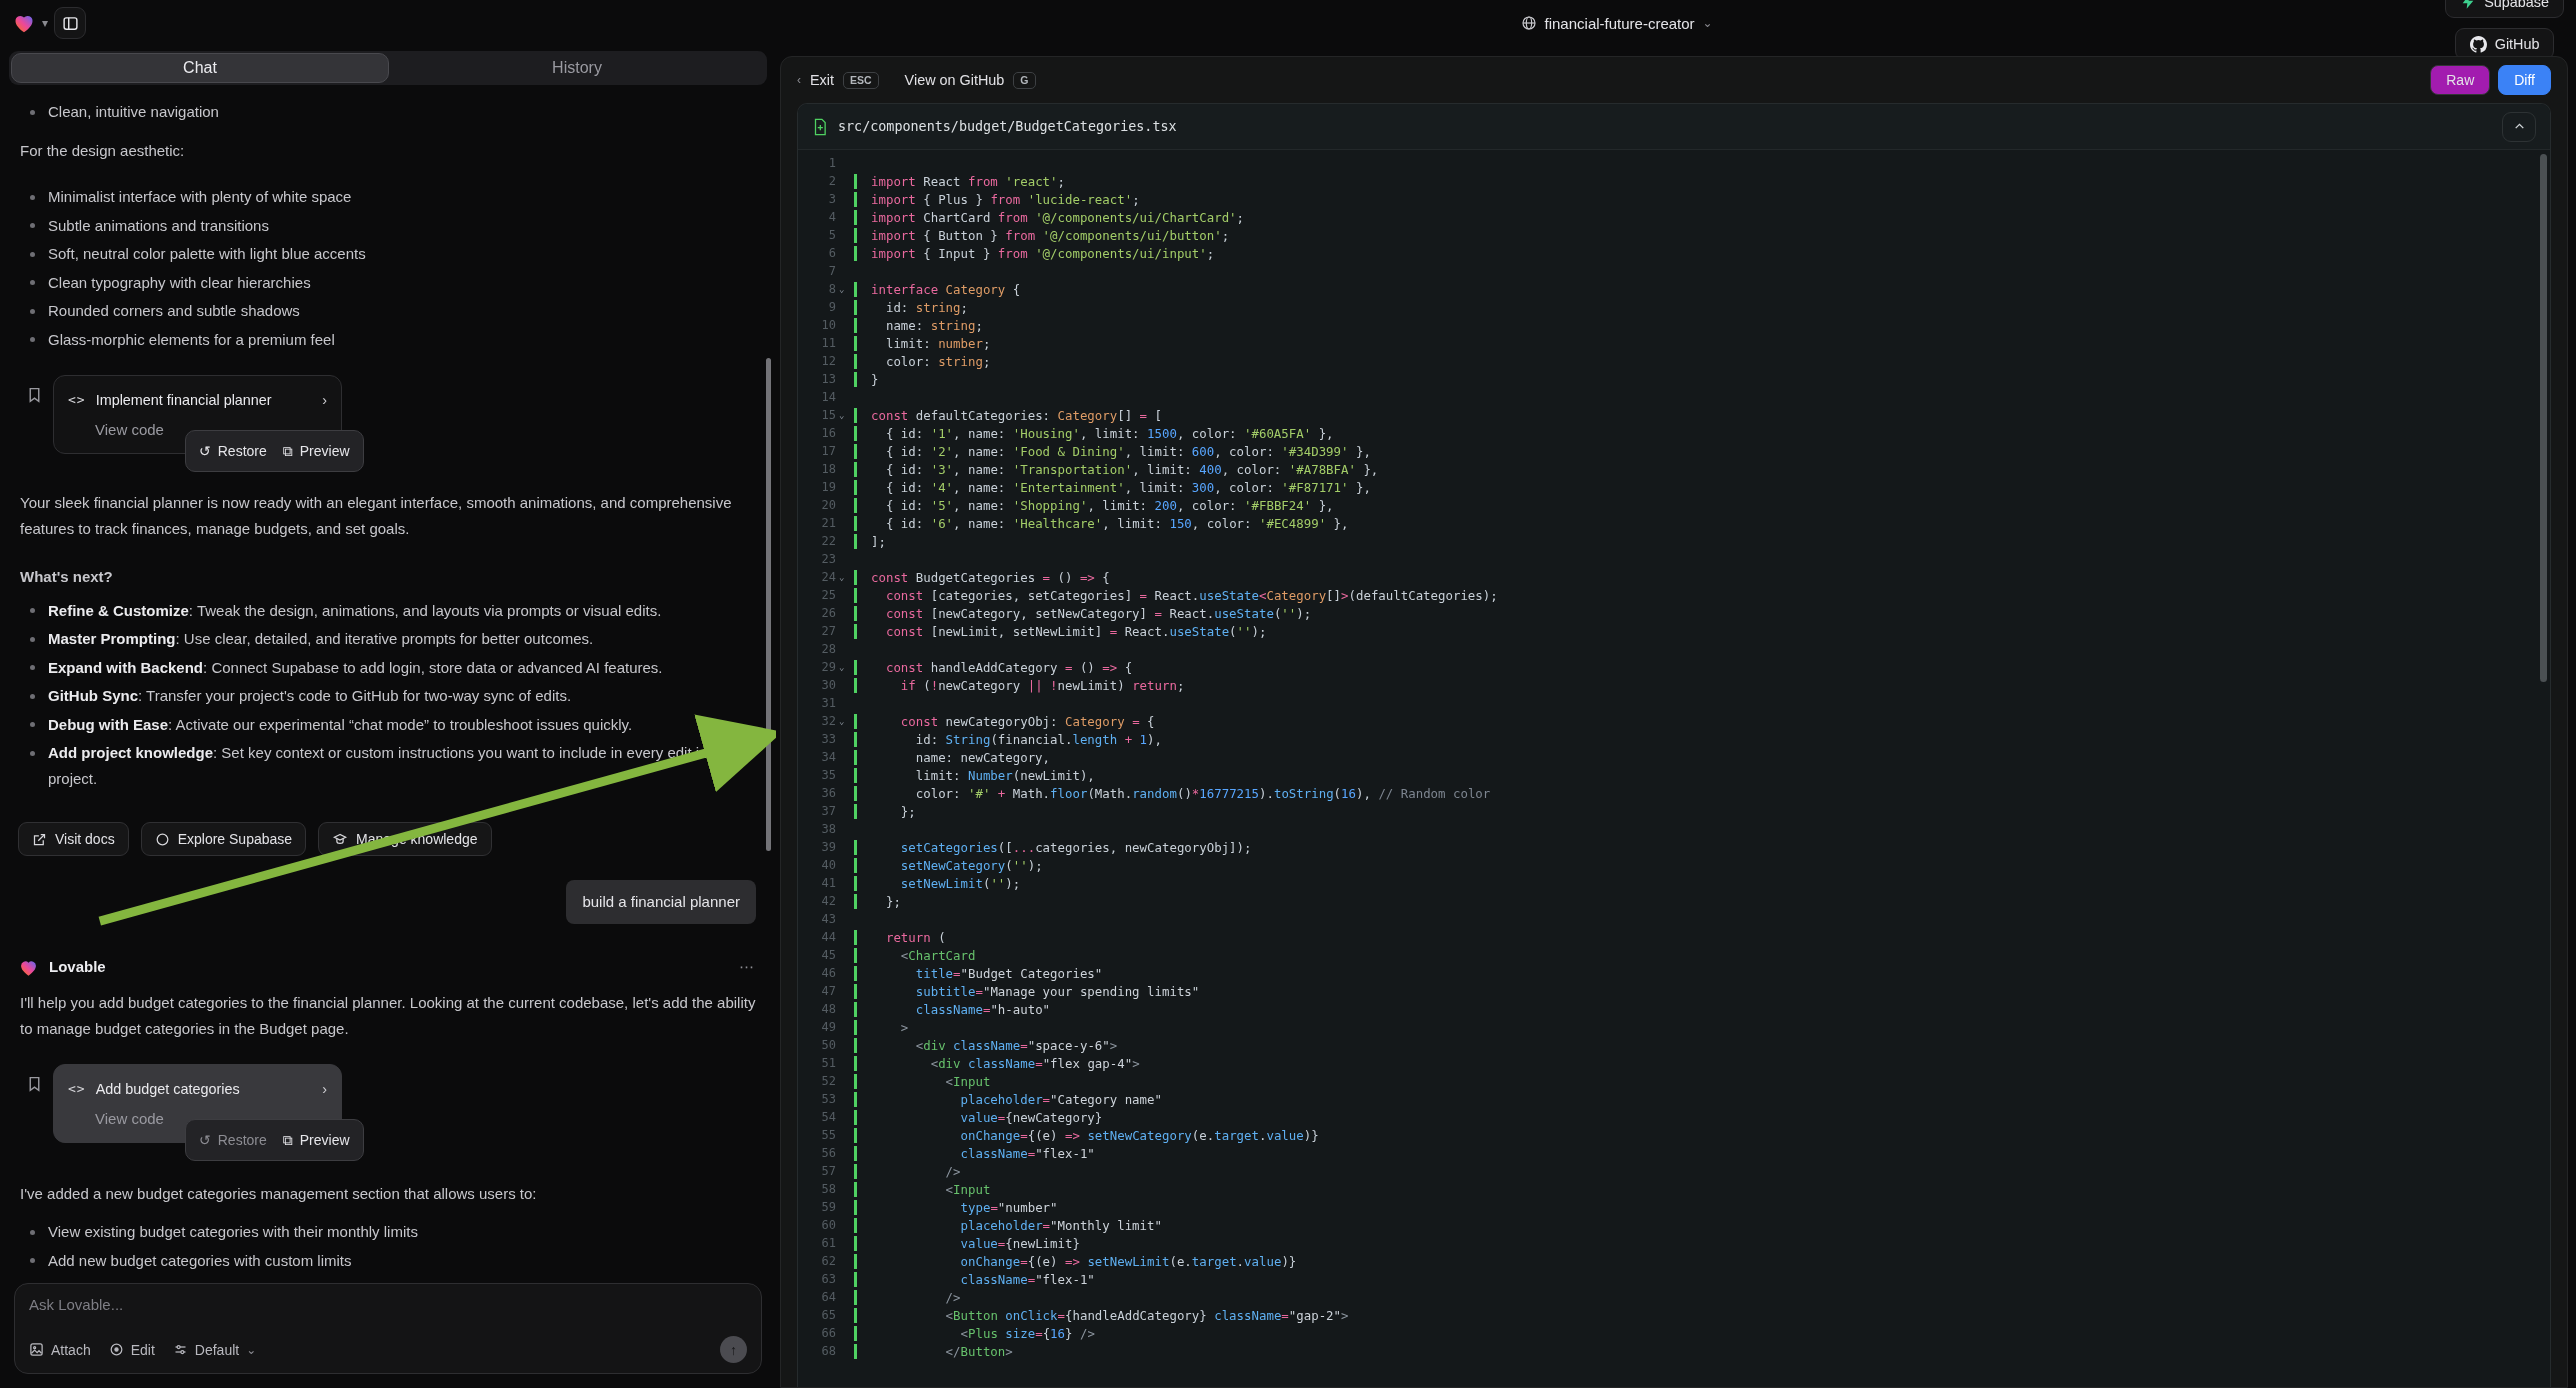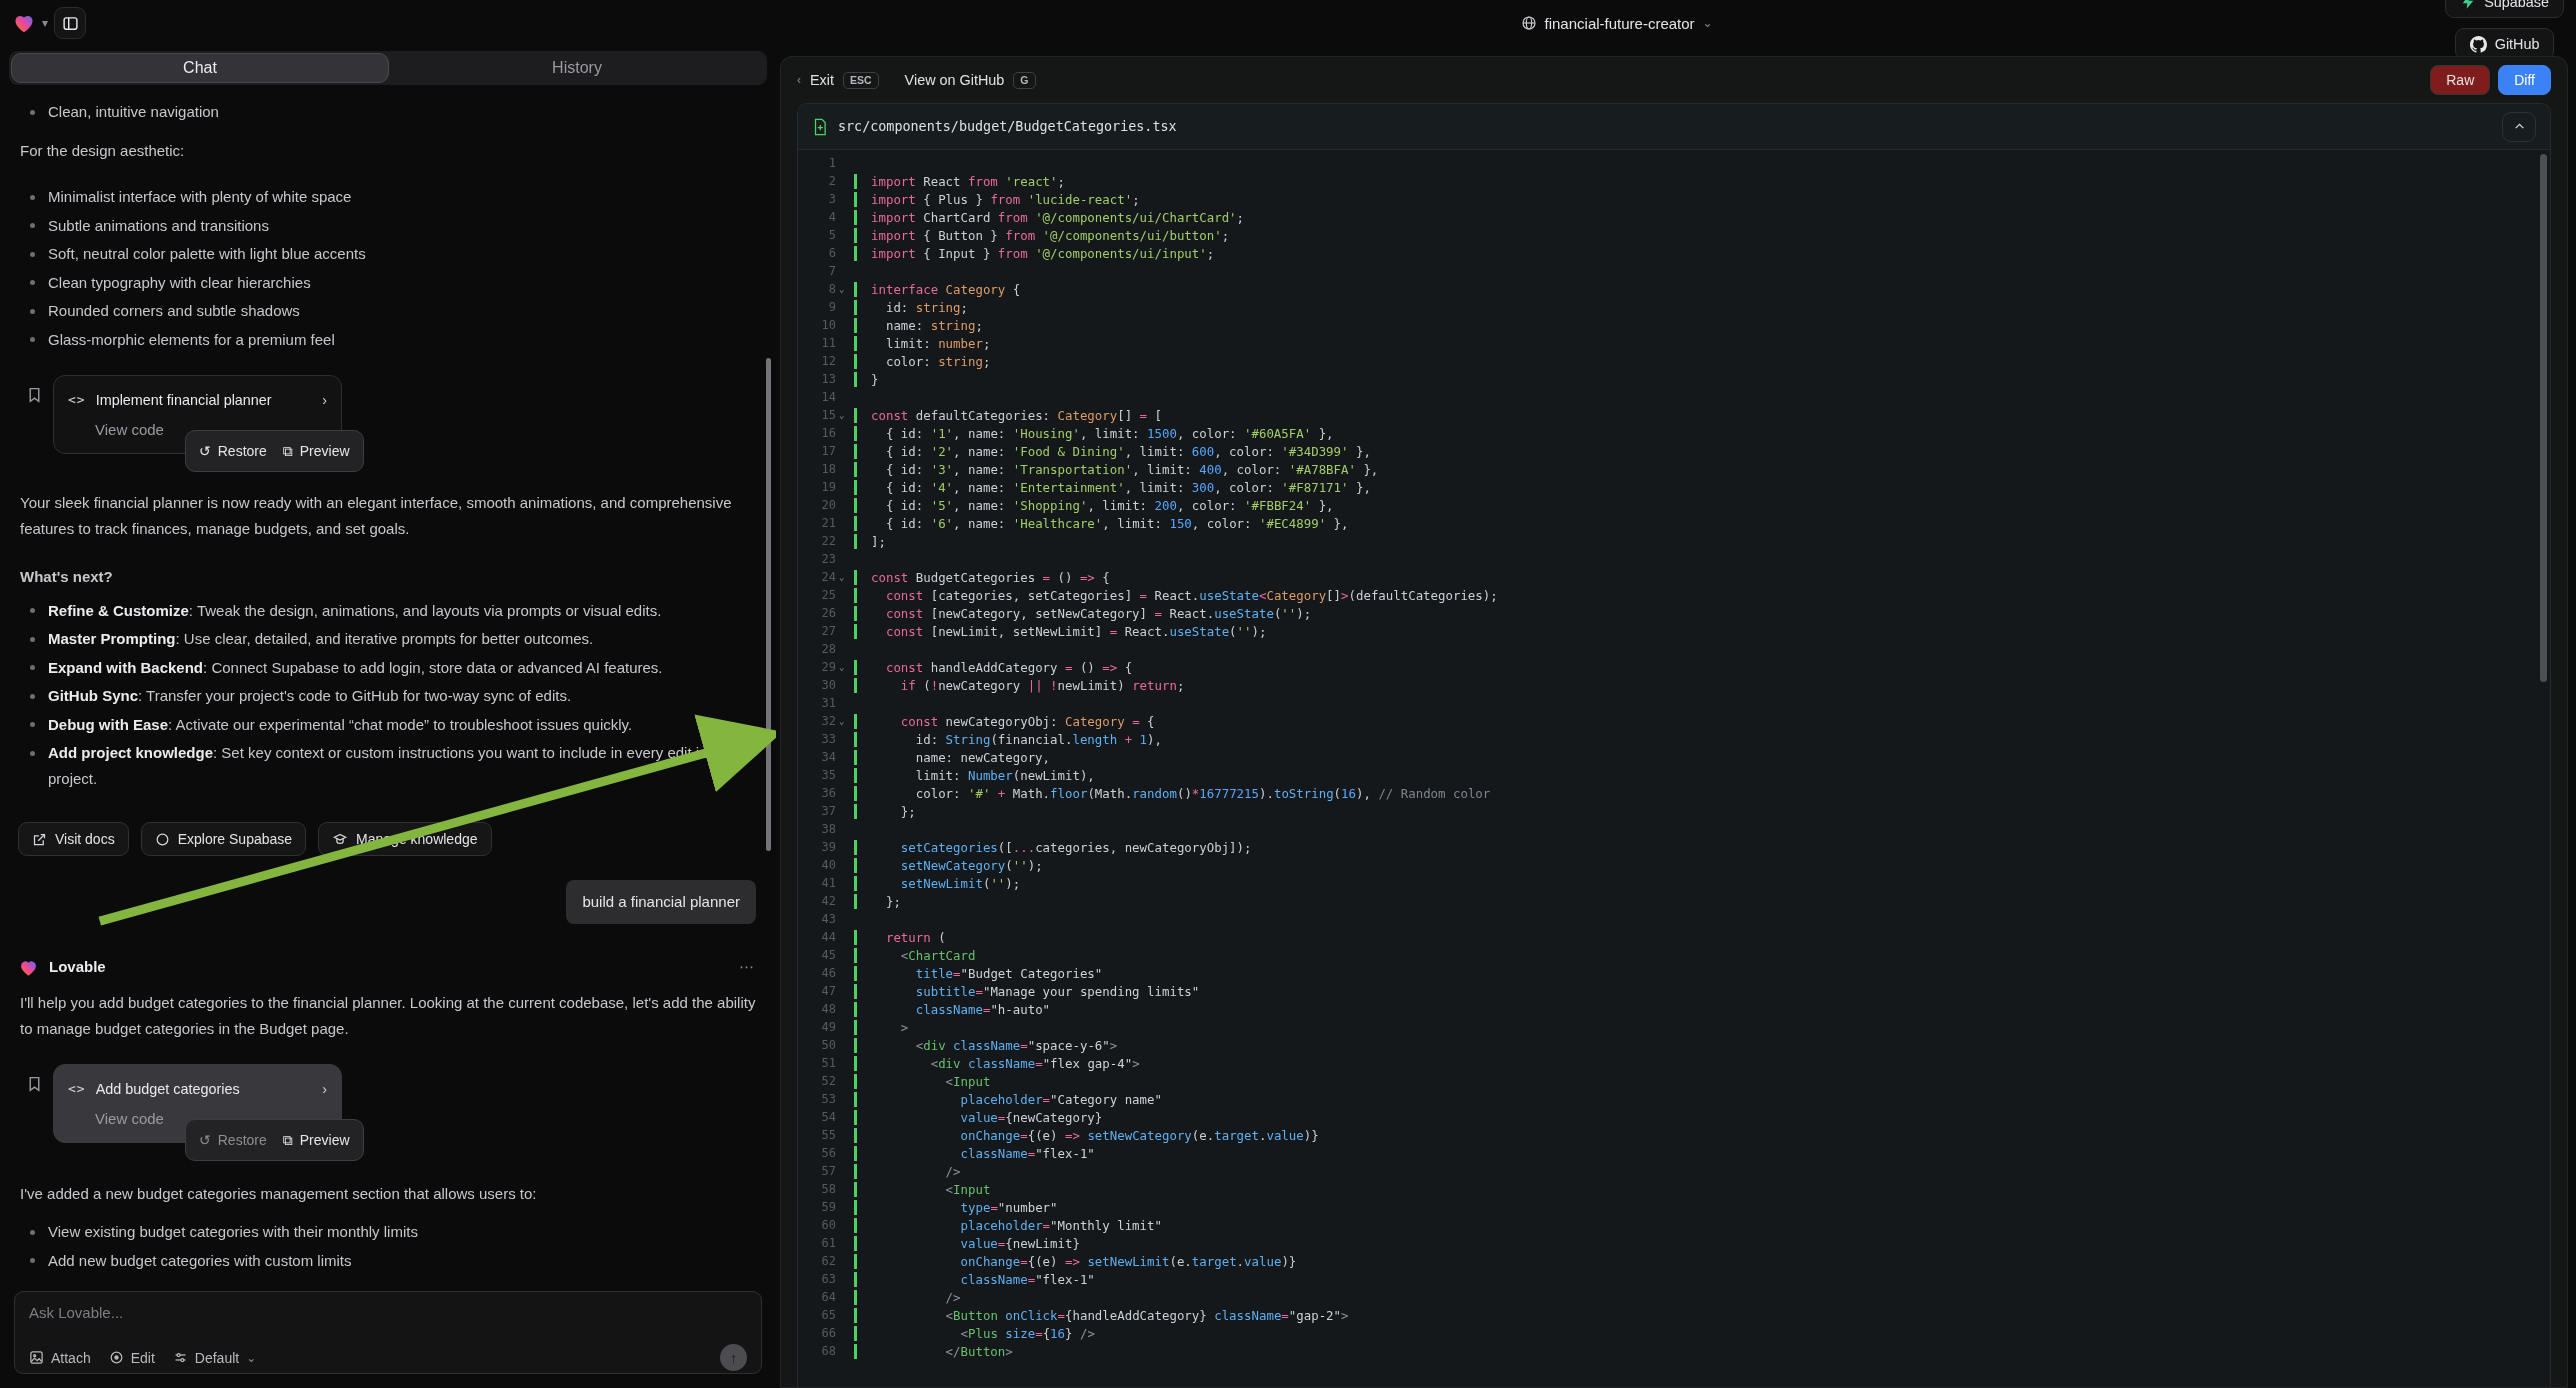--- a/index.html
+++ b/index.html
@@ -55,40 +55,40 @@
   .qa-btn { height:34px; display:flex; align-items:center; gap:8px; padding:0 13px; background:#161617;
     border:1px solid #303033; border-radius:9px; color:#e3e3e7; font-size:14px; cursor:pointer; }
   
   .bubble-row { display:flex; justify-content:flex-end; }
   .bubble { background:#2d2d30; border-radius:8px; padding:9px 16px; color:#e5e5e9; font-size:15px; max-width:518px; }
   
   .lov-head { display:flex; align-items:center; gap:10px; margin-top:30px; }
   .lov-head .name { color:#ececf0; font-size:15px; font-weight:600; }
   .lov-head .dots { margin-left:auto; color:#8f8f95; letter-spacing:2px; font-size:15px; cursor:pointer; }
   
-  .composer { margin:8px 14px 14px; background:#141415; border:1px solid #2e2e31; border-radius:9px; padding:12px 14px 2px; }
+  .composer { margin:8px 14px 14px; background:#141415; border:1px solid #2e2e31; border-radius:14px; padding:12px 14px 10px; }
   .composer textarea { width:100%; height:30px; background:transparent; border:none; outline:none; resize:none;
     color:#e6e6ea; font-size:15px; font-family:"Liberation Sans", sans-serif; }
   .composer textarea::placeholder { color:#7e7e85; }
   .composer-row { display:flex; align-items:center; gap:18px; margin-top:6px; color:#b9b9bf; font-size:14px; }
   .comp-item { display:flex; align-items:center; gap:7px; cursor:pointer; }
   .send-btn { margin-left:auto; width:27px; height:27px; border-radius:50%; background:#4b4b50; display:flex;
     align-items:center; justify-content:center; color:#151517; font-size:14px; font-weight:700; cursor:pointer; }
   
   .chat-sb { position:absolute; right:5px; top:269px; width:5px; height:493px; border-radius:3px; background:#86868c; opacity:.85; }
   .arrow-svg { position:absolute; left:0; top:0; pointer-events:none; z-index:40; }
   
   .right-panel { flex:1; margin:10px 8px 0 4px; background:#151616; border:1px solid #242526;
     border-radius:12px 12px 0 0; display:flex; flex-direction:column; overflow:hidden; }
   .code-topbar { height:46px; display:flex; align-items:center; padding:0 16px; gap:26px; }
   .ct-item { display:flex; align-items:center; gap:9px; color:#e2e2e6; font-size:14.4px; cursor:pointer; }
   .key-badge { border:1px solid #3d4043; border-radius:5px; padding:1.5px 6px; font-size:10.5px; color:#b3b7bc; font-weight:600; }
   .ct-right { margin-left:auto; display:flex; gap:8px; }
   .seg-btn { height:30px; padding:0 15px; display:flex; align-items:center; border-radius:8px;
-    font-size:14px; cursor:pointer; background:#7f1d1d; border:1px solid #333537; color:#e3e3e7; }
+    font-size:14px; cursor:pointer; background:#a21caf; border:1px solid #333537; color:#e3e3e7; }
   .seg-btn.active { background:#3b82f6; border-color:#3b82f6; color:#fff; }
   
   .code-card { flex:1; margin:0 16px; background:#14181a; border:1px solid #262b2d; border-bottom:none;
     border-radius:10px 10px 0 0; display:flex; flex-direction:column; overflow:hidden; position:relative; }
   .file-header { height:46px; flex:none; display:flex; align-items:center; gap:10px; padding:0 14px;
     border-bottom:1px solid #23282a; background:#171c1e; }
   .file-path { font-family:"DejaVu Sans Mono", monospace; font-size:13.4px; color:#dde1e4; }
   .collapse-btn { margin-left:auto; width:34px; height:30px; border:1px solid #2d3234; border-radius:9px;
     display:flex; align-items:center; justify-content:center; color:#cfd4d7; cursor:pointer; font-size:12px; }
   .code-body { flex:1; overflow:hidden; padding-top:4px; font-family:"DejaVu Sans Mono", monospace; font-size:12.4px; }

